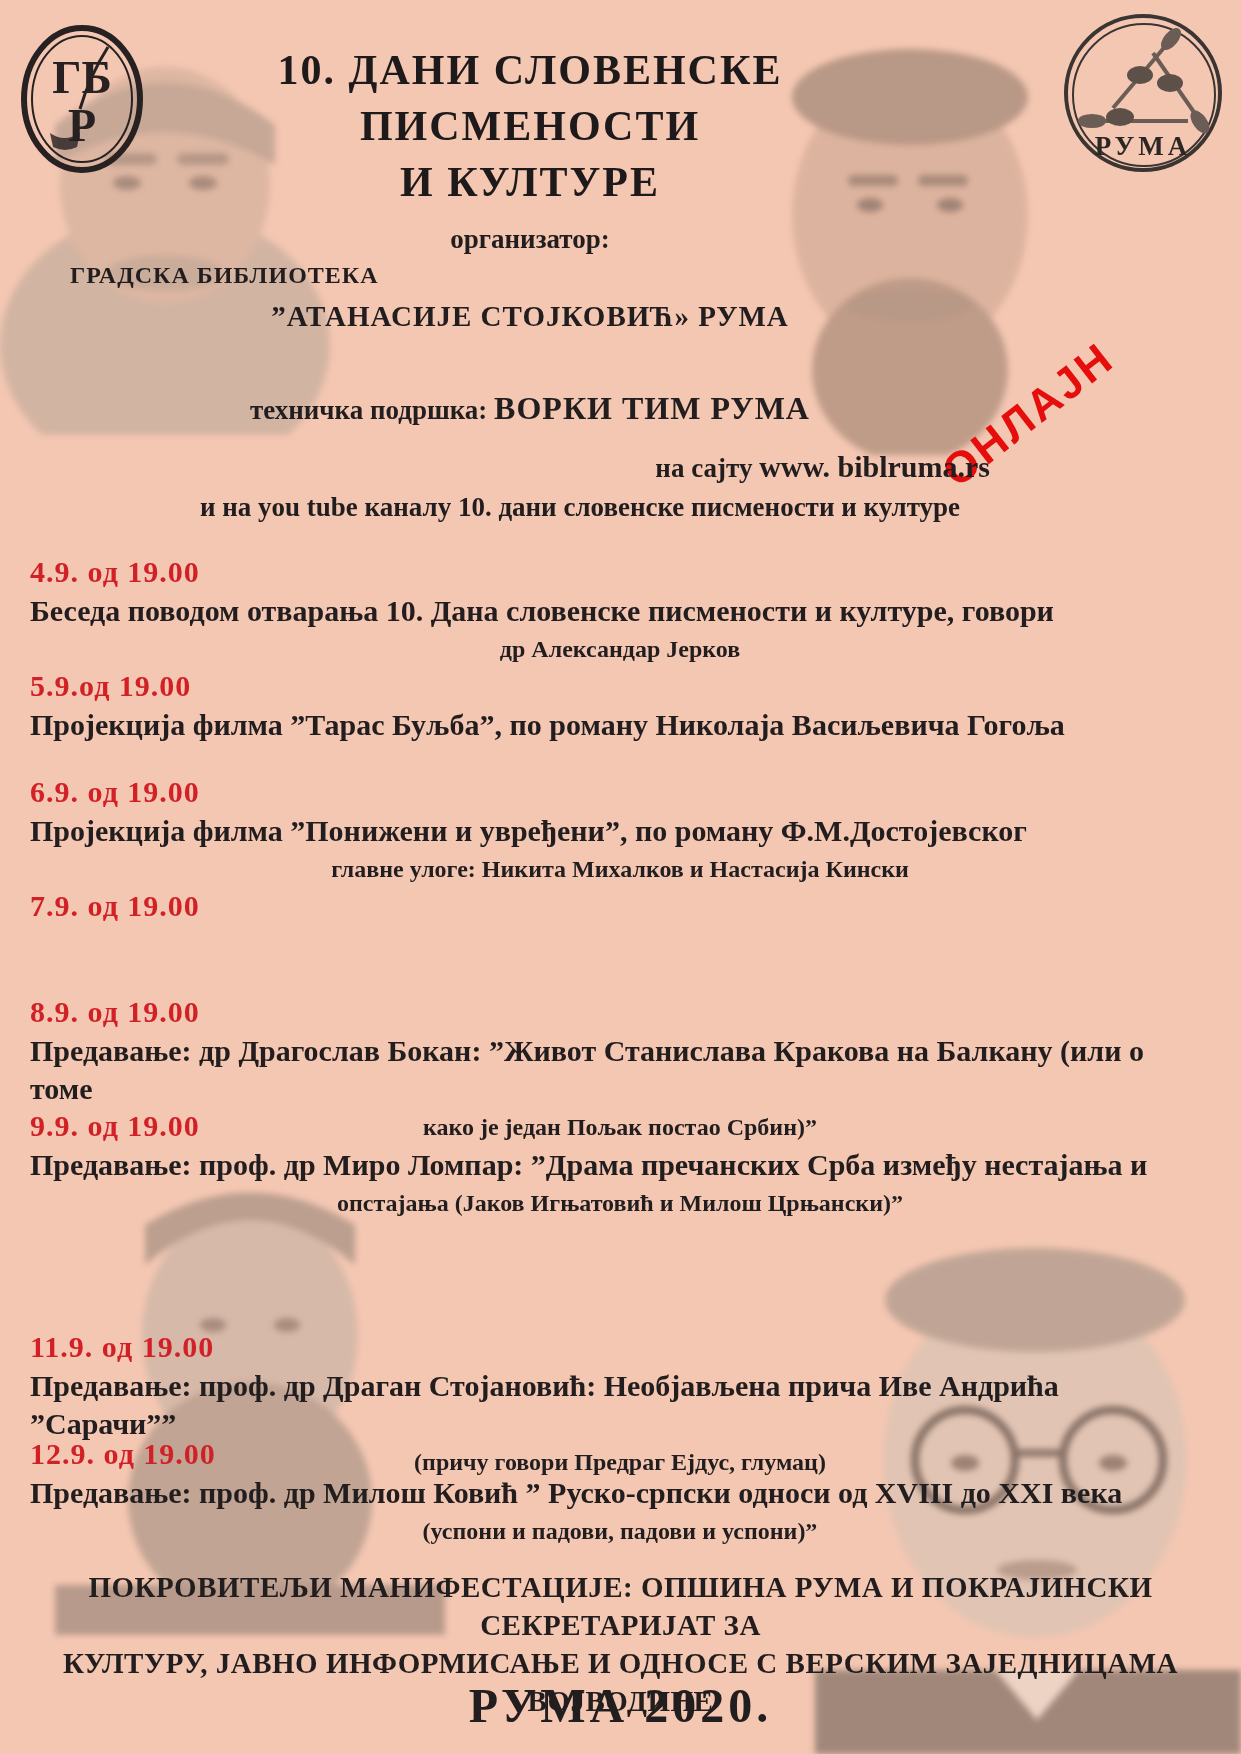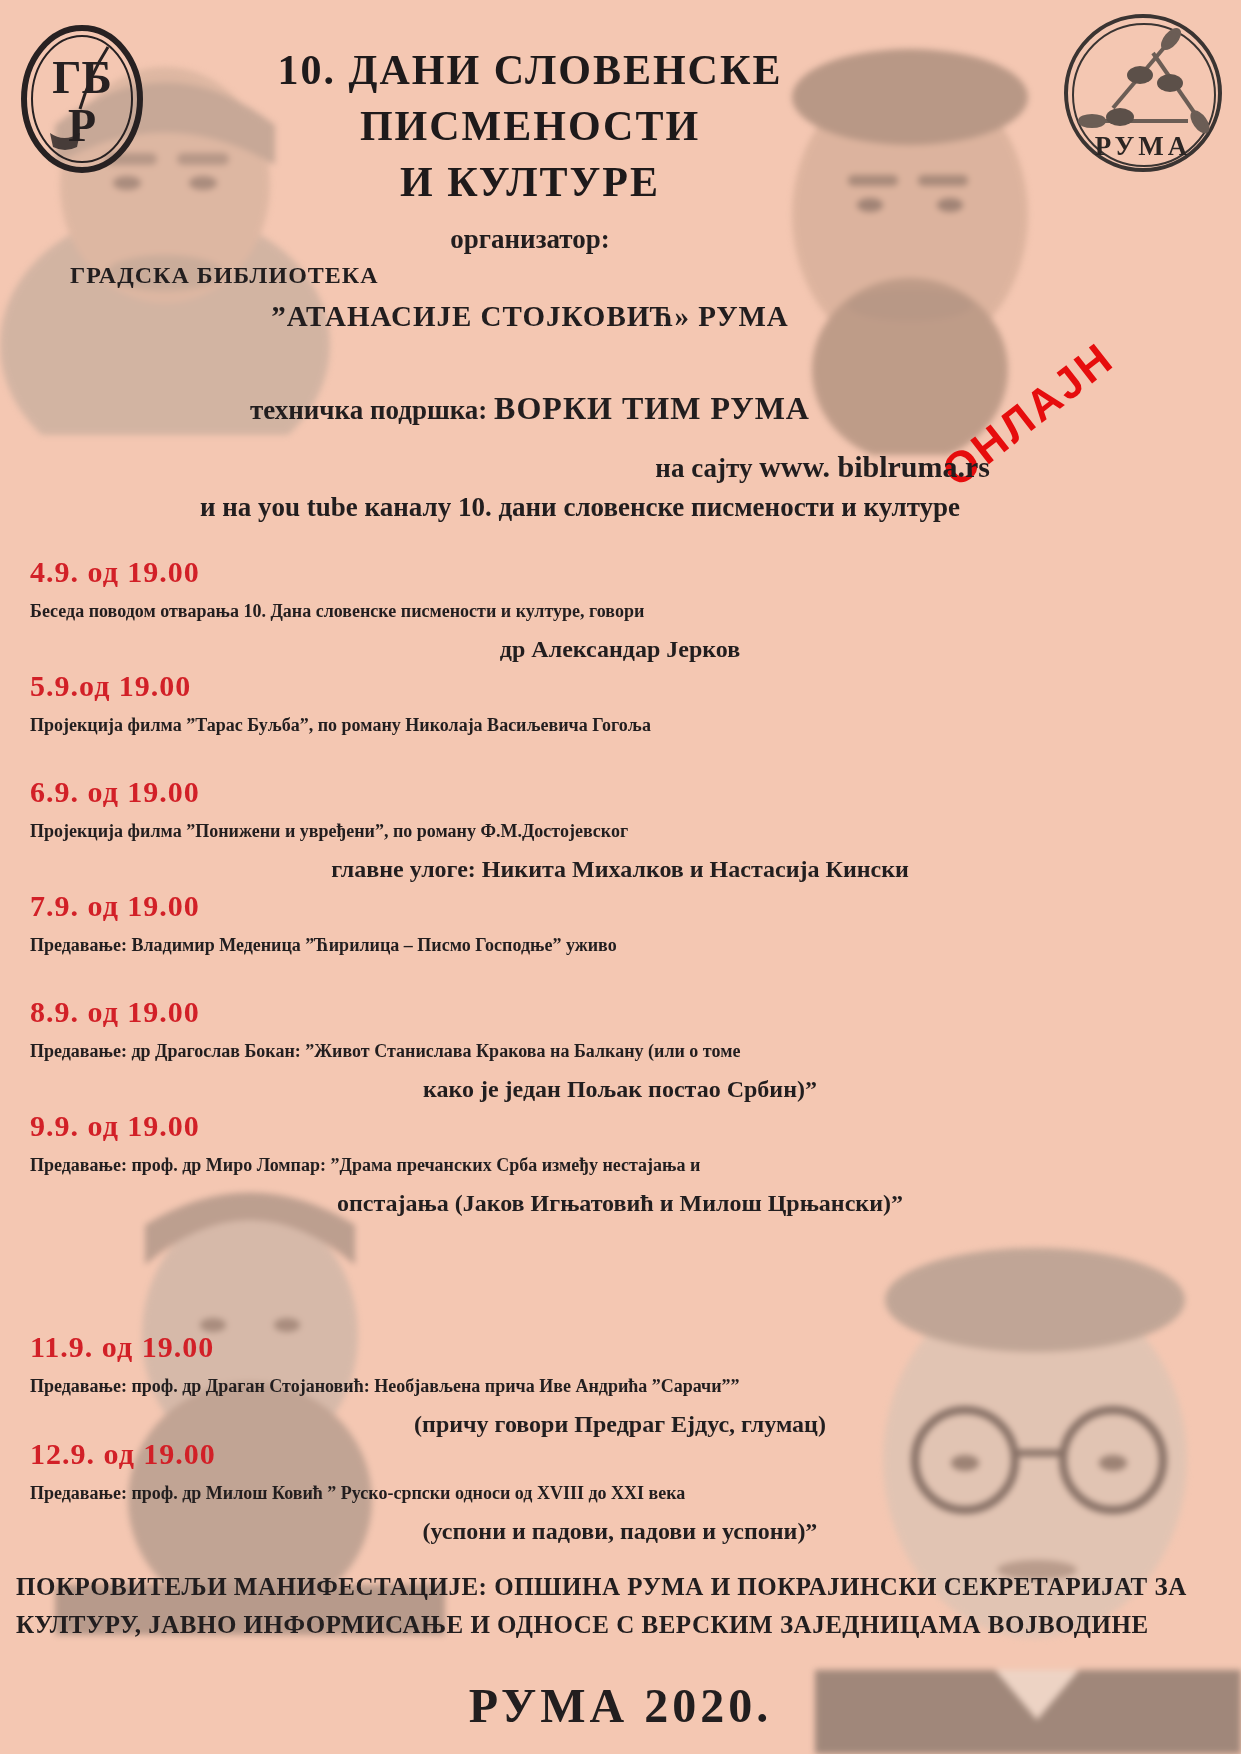--- a/index.html
+++ b/index.html
@@ -27,25 +27,25 @@
   .site b{font-size:30px;}
   .yt{position:absolute;left:30px;top:492px;width:1100px;text-align:center;
       font-size:27px;font-weight:bold;}
 
   .online{position:absolute;left:948px;top:452px;transform:rotate(-38deg);transform-origin:left center;
           color:#e60d0d;font-family:"Liberation Sans",sans-serif;font-size:44px;font-weight:bold;
           letter-spacing:3px;white-space:nowrap;}
 
   .event{position:absolute;left:30px;width:1180px;}
   .ev-date{color:#d22027;font-size:30px;font-weight:bold;line-height:40px;letter-spacing:1px;}
-  .ev-l1{font-size:18px;font-weight:bold;line-height:38px;}
+  .ev-l1{font-size:30px;font-weight:bold;line-height:38px;}
   .ev-l2{font-size:24px;font-weight:bold;line-height:38px;text-align:center;}
 
-  .sponsors{position:absolute;left:16px;top:1568px;width:1185px;font-size:25px;font-weight:bold;
-            line-height:38px;letter-spacing:.5px;}
+  .sponsors{position:absolute;left:28px;top:1568px;width:1185px;font-size:29px;font-weight:bold;
+            line-height:38px;letter-spacing:.5px;text-align:center;}
   .footer{position:absolute;left:0;top:1678px;width:1241px;text-align:center;
           font-size:48px;font-weight:bold;letter-spacing:4px;}
 </style>
 </head>
 <body>
 
 <div class="layer-photos">
   <svg class="photo" style="left:-45px;top:25px" width="420" height="410" viewBox="0 0 420 410">
     <ellipse cx="210" cy="320" rx="165" ry="135" fill="#b2a294"></ellipse>
     <ellipse cx="210" cy="160" rx="105" ry="118" fill="#c8a893"></ellipse>
@@ -154,21 +154,20 @@
   </div>
 
   <div class="event" style="top:772px">
     <div class="ev-date">6.9. од 19.00</div>
     <div class="ev-l1">Пројекција филма ”Понижени и увређени”, по роману Ф.М.Достојевског</div>
     <div class="ev-l2">главне улоге: Никита Михалков и Настасија Кински</div>
   </div>
 
   <div class="event" style="top:886px">
     <div class="ev-date">7.9. од 19.00</div>
-    <div class="ev-l1">Предавање: Владимир Меденица ”Ћирилица – Писмо Господње” уживо</div>
   </div>
 
   <div class="event" style="top:992px">
     <div class="ev-date">8.9. од 19.00</div>
     <div class="ev-l1">Предавање: др Драгослав Бокан: ”Живот Станислава Кракова на Балкану (или о томе</div>
     <div class="ev-l2">како је један Пољак постао Србин)”</div>
   </div>
 
   <div class="event" style="top:1106px">
     <div class="ev-date">9.9. од 19.00</div>

